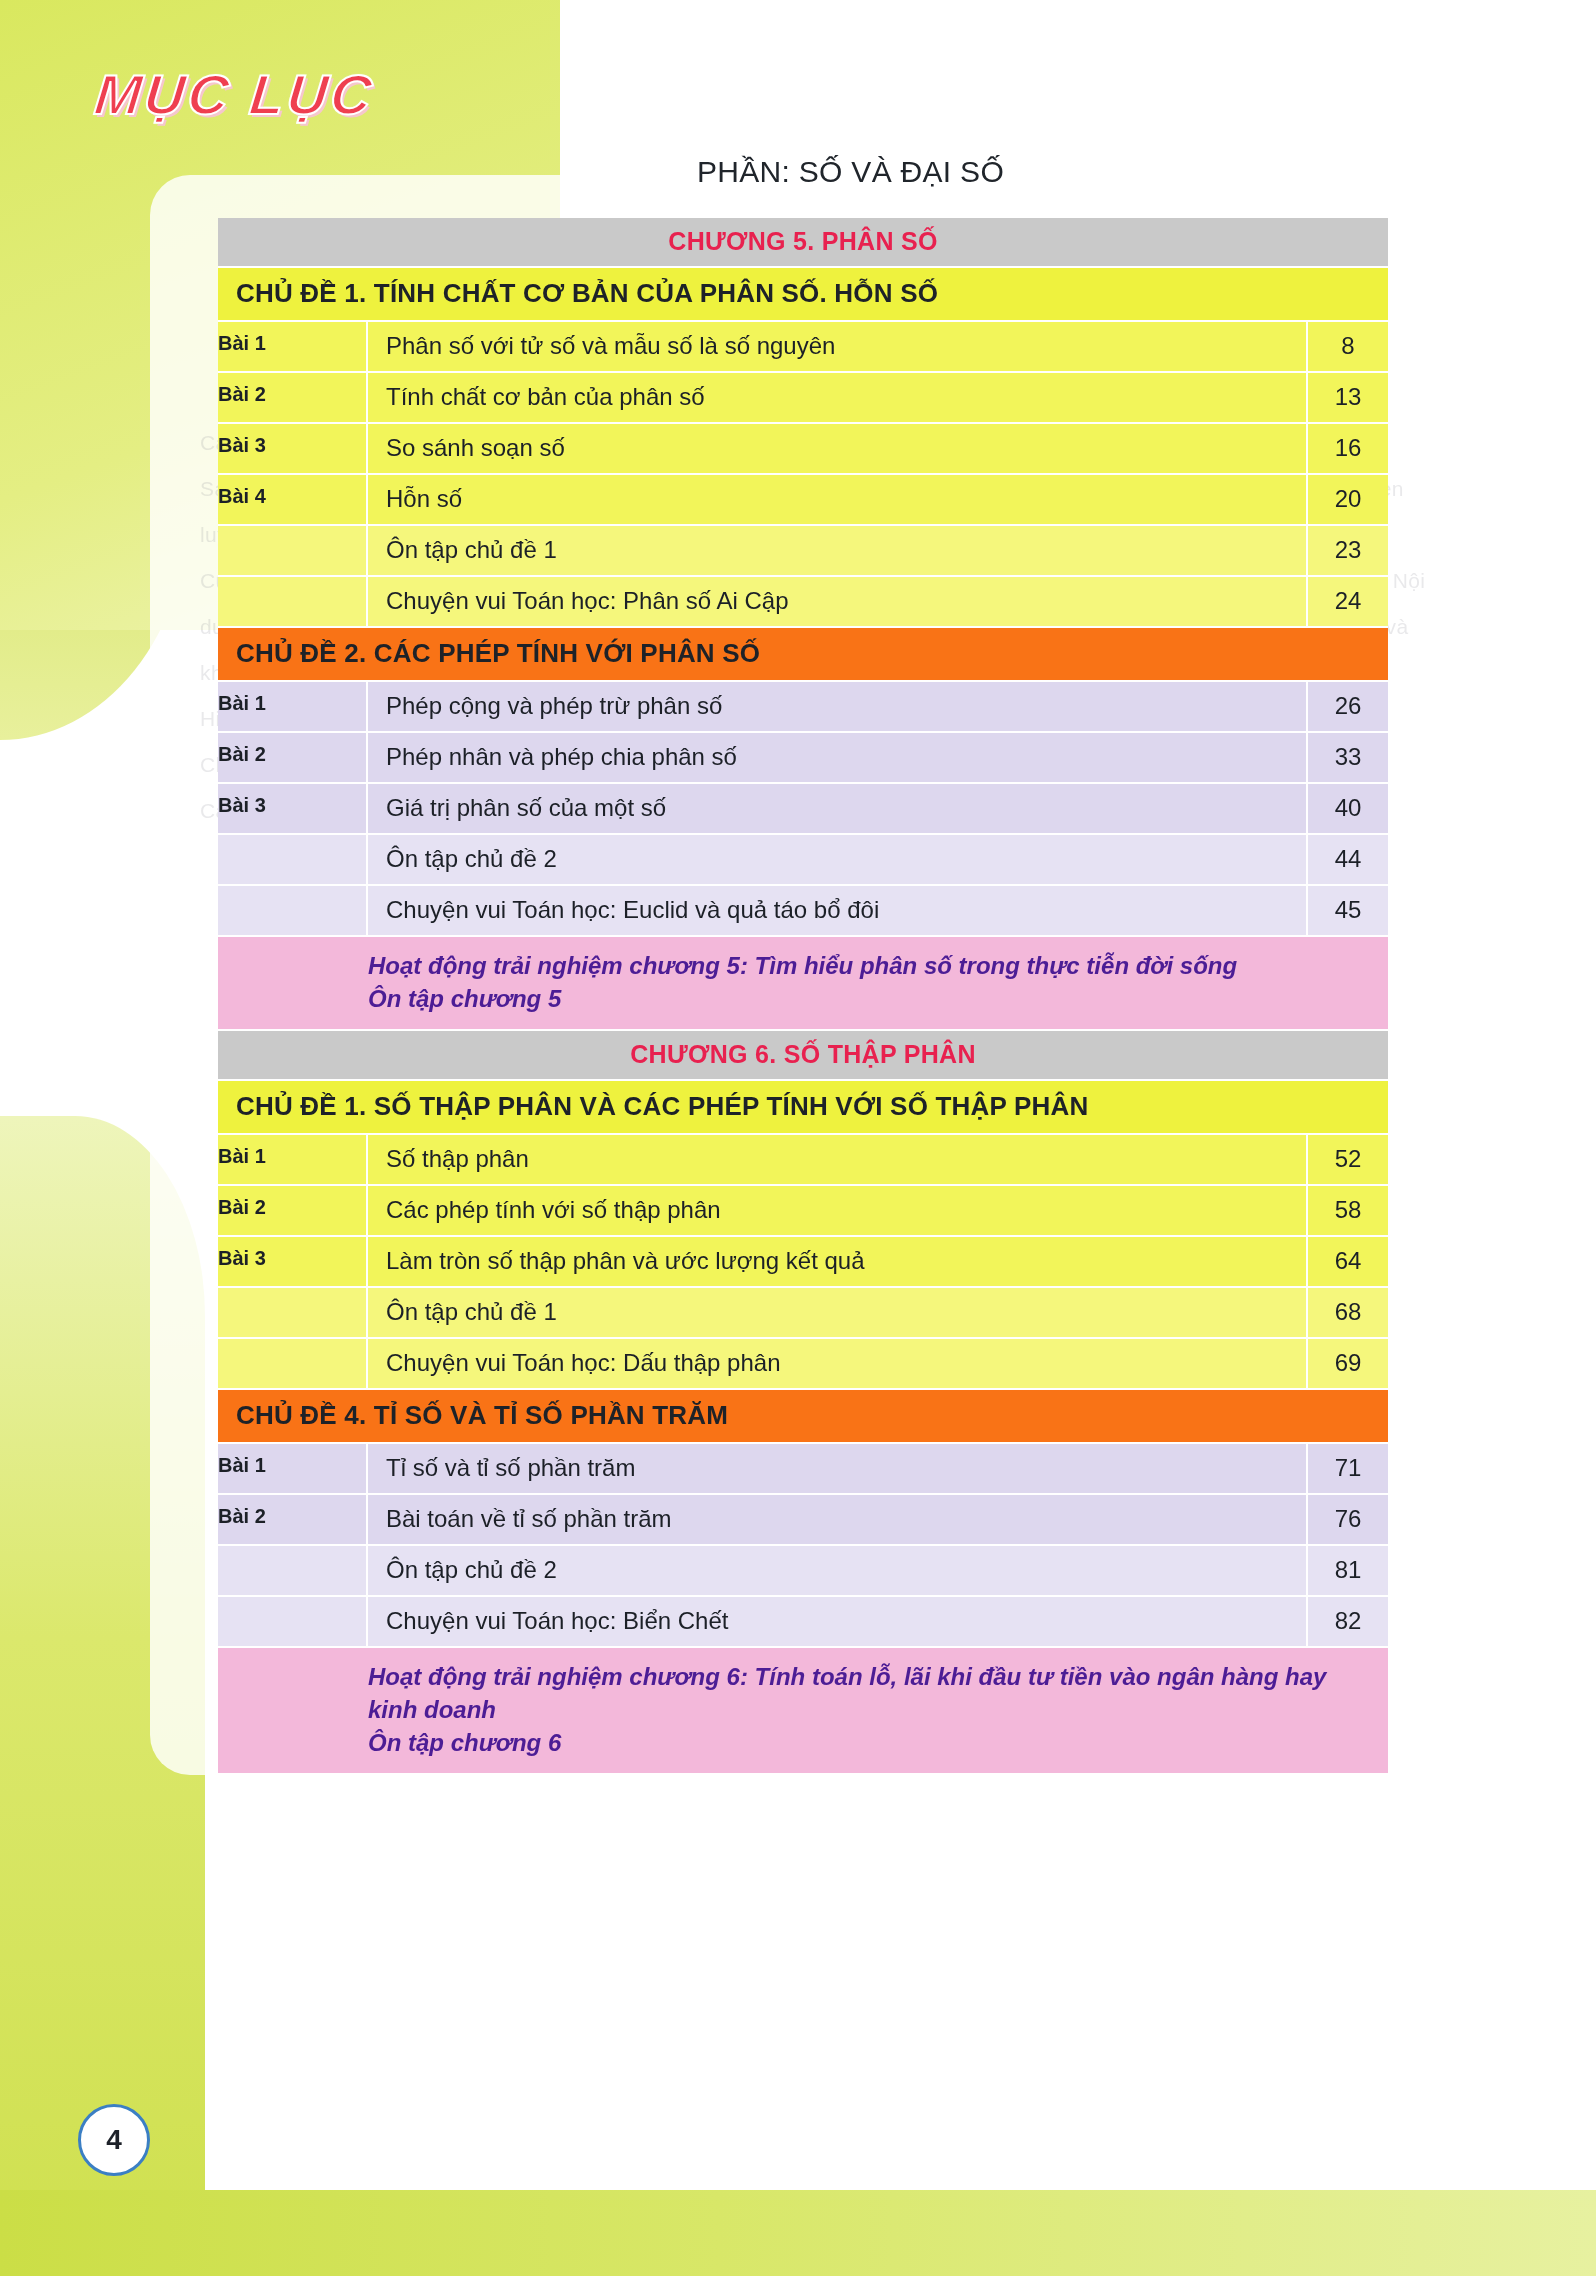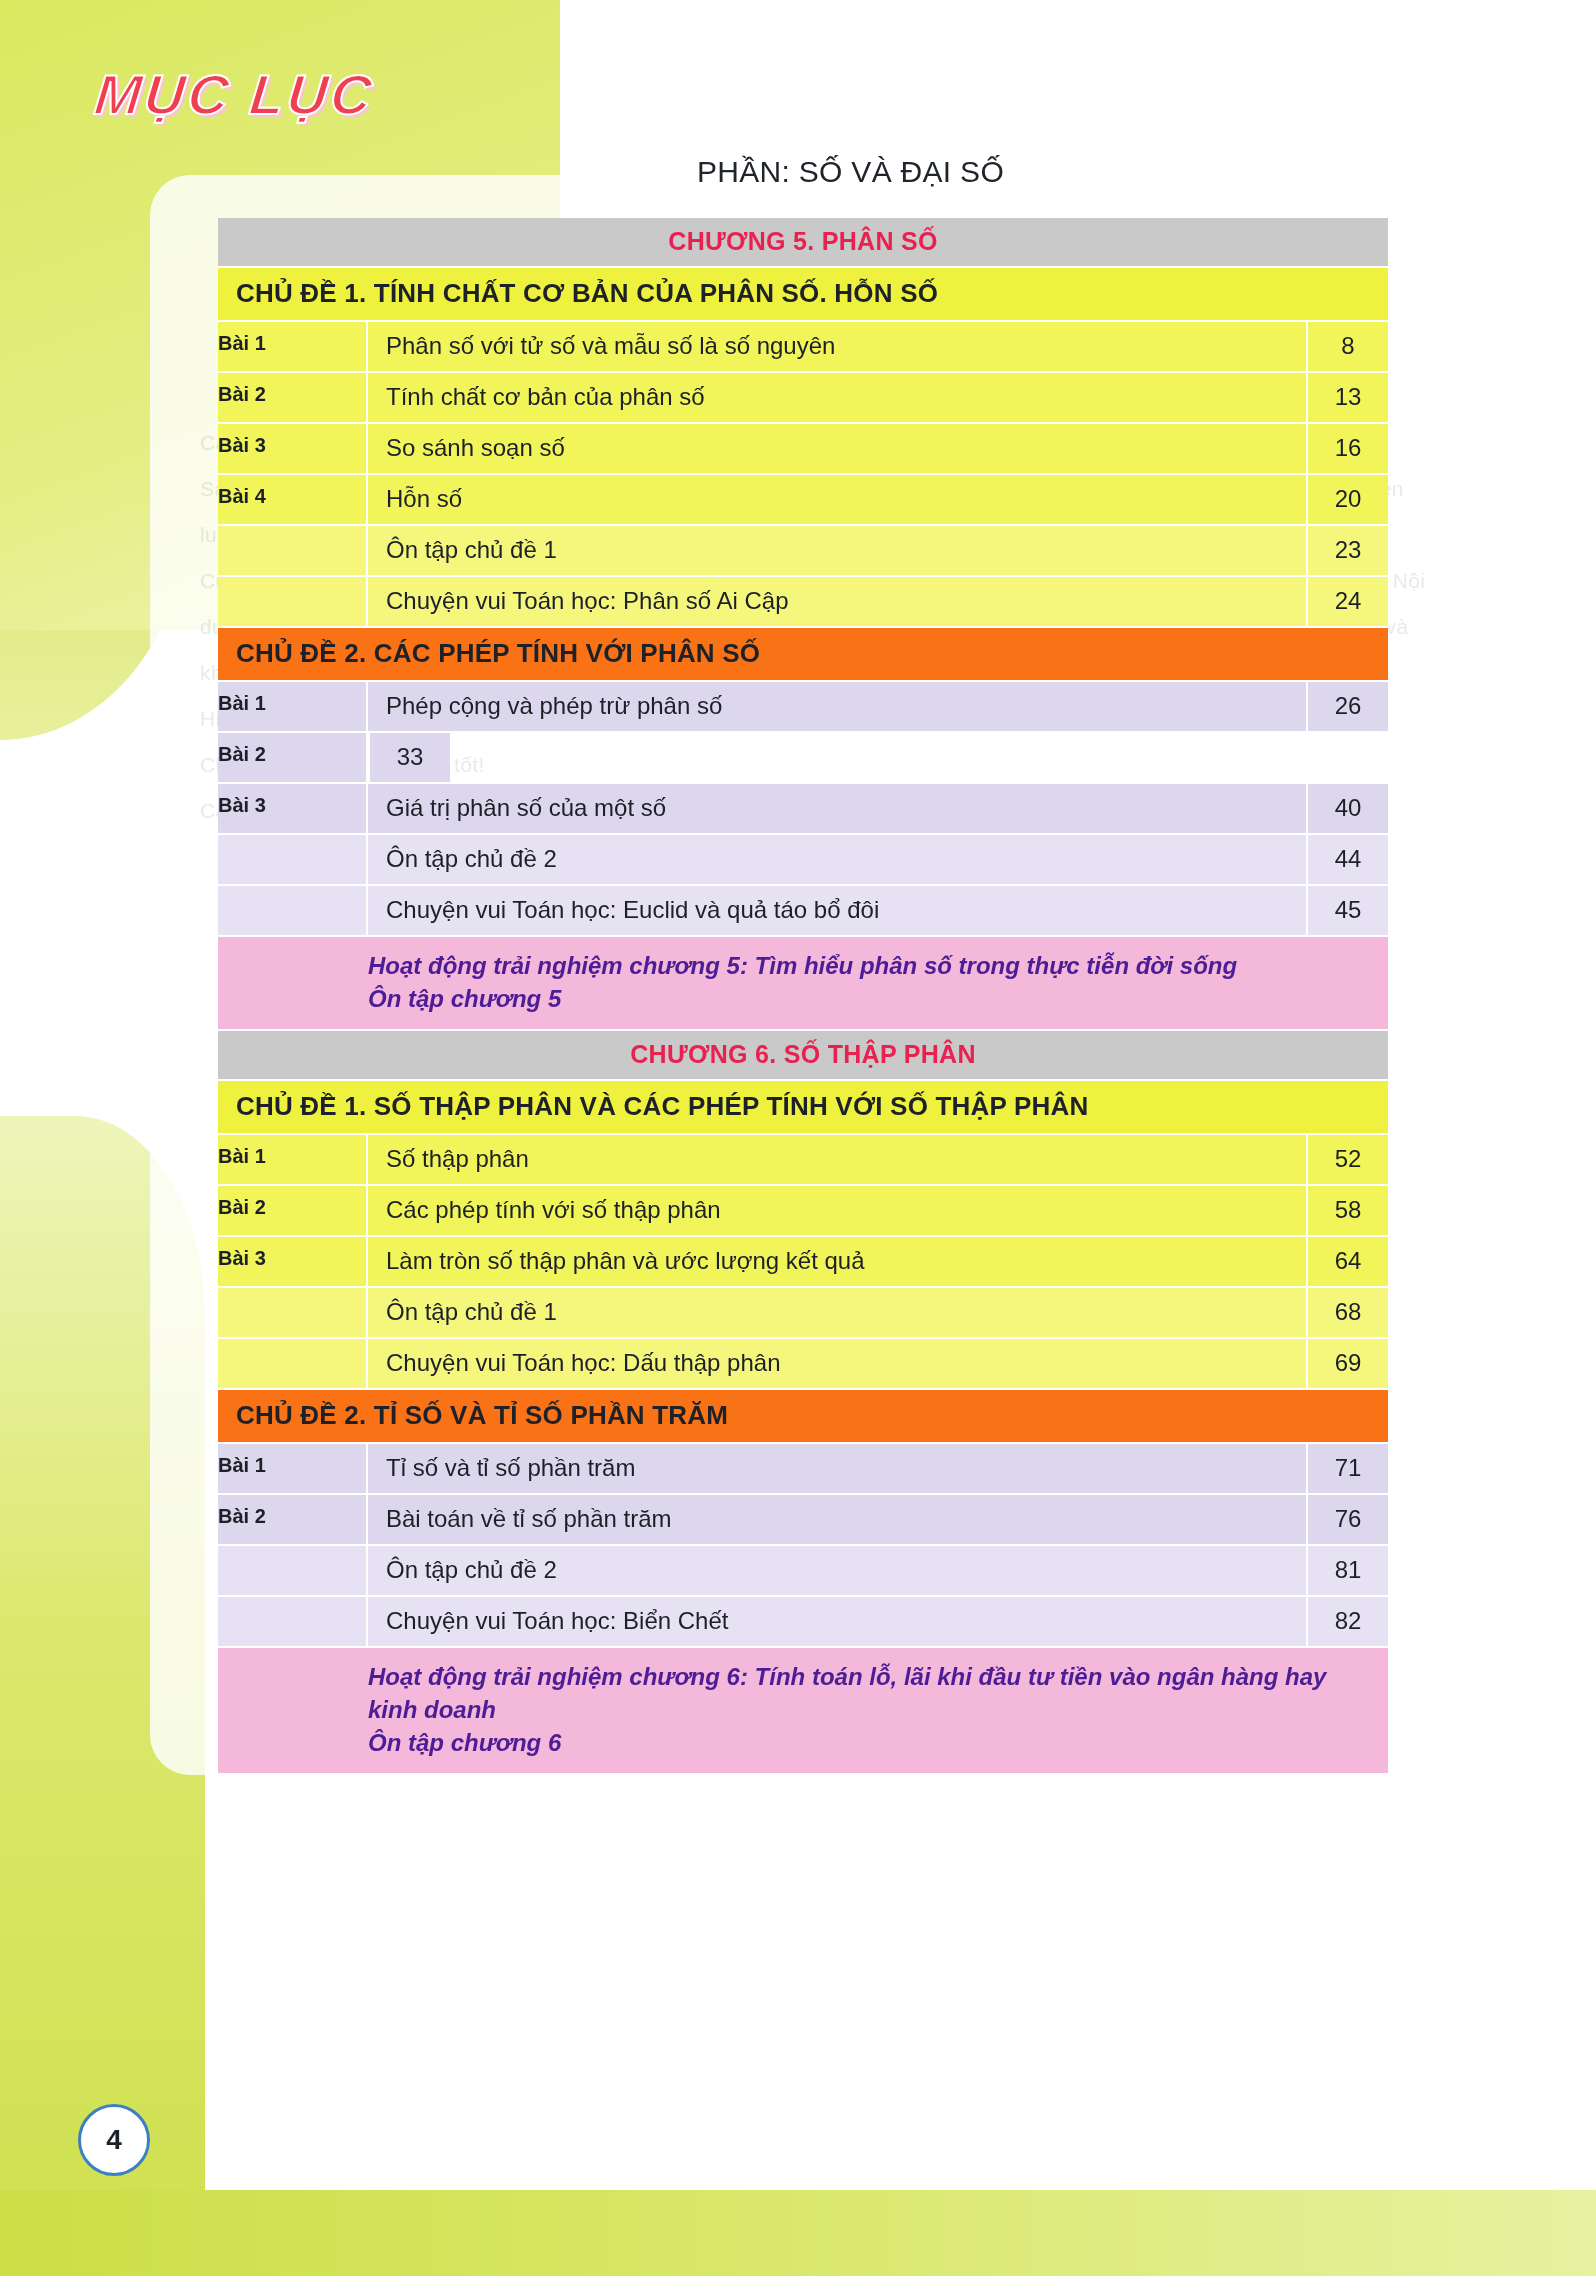--- a/index.html
+++ b/index.html
@@ -267,20 +267,21 @@
     <div class="theme violet" style="width:100%">CHỦ ĐỀ 2. CÁC PHÉP TÍNH VỚI PHÂN SỐ</div>
   </div>
 
   <div class="lesson violet">
     <div class="c-label">Bài 1</div>
     <div class="c-title">Phép cộng và phép trừ phân số</div>
     <div class="c-page">26</div>
   </div>
   <div class="lesson violet">
     <div class="c-label">Bài 2</div>
+    <div class="c-title">Phép nhân và phép chia phân số</div>
     <div class="c-page">33</div>
   </div>
   <div class="lesson violet">
     <div class="c-label">Bài 3</div>
     <div class="c-title">Giá trị phân số của một số</div>
     <div class="c-page">40</div>
   </div>
   <div class="lesson violet2">
     <div class="c-label"></div>
     <div class="c-title">Ôn tập chủ đề 2</div>
@@ -323,21 +324,21 @@
     <div class="c-title">Ôn tập chủ đề 1</div>
     <div class="c-page">68</div>
   </div>
   <div class="lesson yellow2">
     <div class="c-label"></div>
     <div class="c-title">Chuyện vui Toán học: Dấu thập phân</div>
     <div class="c-page">69</div>
   </div>
 
   <div class="row">
-    <div class="theme violet" style="width:100%">CHỦ ĐỀ 2. TỈ SỐ VÀ TỈ SỐ PHẦN TRĂM</div>
+    <div class="theme violet" style="width:100%">CHỦ ĐỀ 4. TỈ SỐ VÀ TỈ SỐ PHẦN TRĂM</div>
   </div>
 
   <div class="lesson violet">
     <div class="c-label">Bài 1</div>
     <div class="c-title">Tỉ số và tỉ số phần trăm</div>
     <div class="c-page">71</div>
   </div>
   <div class="lesson violet">
     <div class="c-label">Bài 2</div>
     <div class="c-title">Bài toán về tỉ số phần trăm</div>

